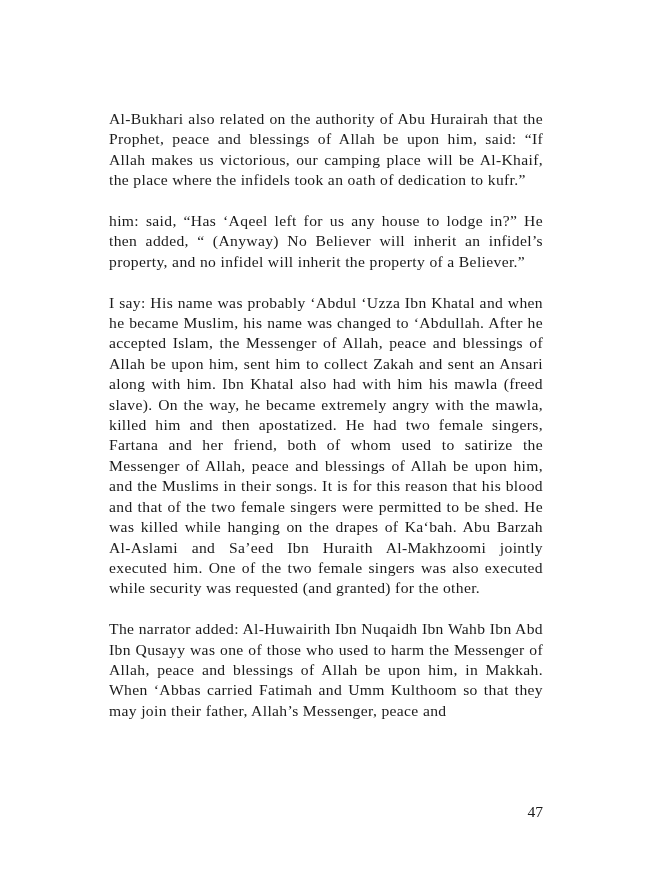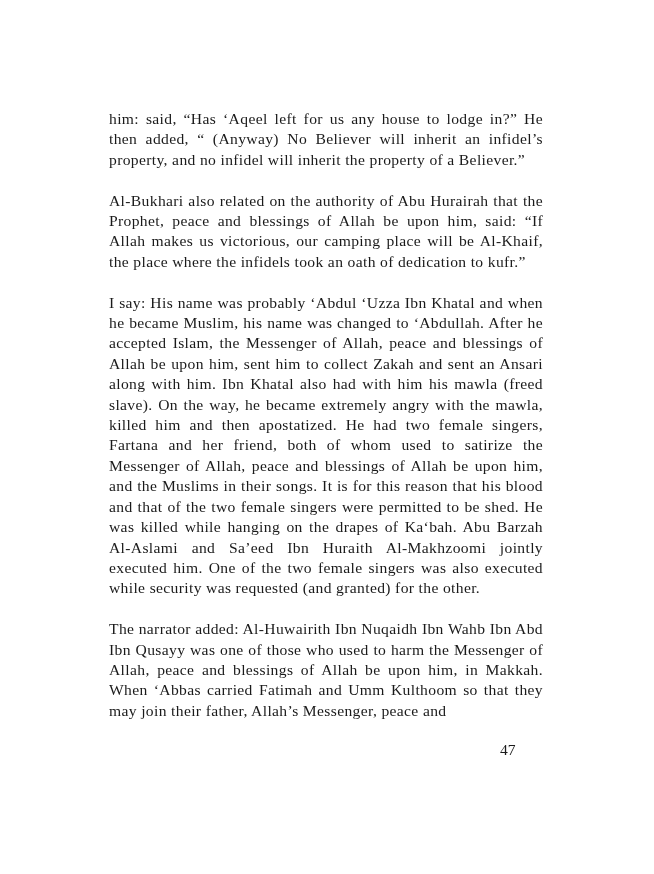--- a/index.html
+++ b/index.html
@@ -33,32 +33,33 @@
       letter-spacing: 0.35px;
     }
     .para {
       margin: 0 0 20.4px 0;
       text-align: justify;
       text-align-last: left;
     }
     .page-number {
       position: absolute;
       left: 500px;
-      top: 740px;
+      top: 802px;
       width: 43px;
+      text-align: right;
       font-family: "Liberation Serif", "DejaVu Serif", serif;
       font-size: 15.6px;
       line-height: 20px;
       color: #1a1a1a;
     }
   </style>
 </head>
 <body>
 
 <div class="page">
   <div class="text-block">
+    <p class="para">Al-Bukhari also related on the authority of Abu Hurairah that the Prophet, peace and blessings of Allah be upon him, said: “If Allah makes us victorious, our camping place will be Al-Khaif, the place where the infidels took an oath of dedication to kufr.”</p>
     <p class="para">him: said, “Has ‘Aqeel left for us any house to lodge in?” He then added, “ (Anyway) No Believer will inherit an infidel’s property, and no infidel will inherit the property of a Believer.”</p>
-    <p class="para">Al-Bukhari also related on the authority of Abu Hurairah that the Prophet, peace and blessings of Allah be upon him, said: “If Allah makes us victorious, our camping place will be Al-Khaif, the place where the infidels took an oath of dedication to kufr.”</p>
     <p class="para">I say: His name was probably ‘Abdul ‘Uzza Ibn Khatal and when he became Muslim, his name was changed to ‘Abdullah. After he accepted Islam, the Messenger of Allah, peace and blessings of Allah be upon him, sent him to collect Zakah and sent an Ansari along with him. Ibn Khatal also had with him his mawla (freed slave). On the way, he became extremely angry with the mawla, killed him and then apostatized. He had two female singers, Fartana and her friend, both of whom used to satirize the Messenger of Allah, peace and blessings of Allah be upon him, and the Muslims in their songs. It is for this reason that his blood and that of the two female singers were permitted to be shed. He was killed while hanging on the drapes of Ka‘bah. Abu Barzah Al-Aslami and Sa’eed Ibn Huraith Al-Makhzoomi jointly executed him. One of the two female singers was also executed while security was requested (and granted) for the other.</p>
     <p class="para">The narrator added: Al-Huwairith Ibn Nuqaidh Ibn Wahb Ibn Abd Ibn Qusayy was one of those who used to harm the Messenger of Allah, peace and blessings of Allah be upon him, in Makkah. When ‘Abbas carried Fatimah and Umm Kulthoom so that they may join their father, Allah’s Messenger, peace and</p>
   </div>
   <div class="page-number">47</div>
 </div>
 
 </body></html>

